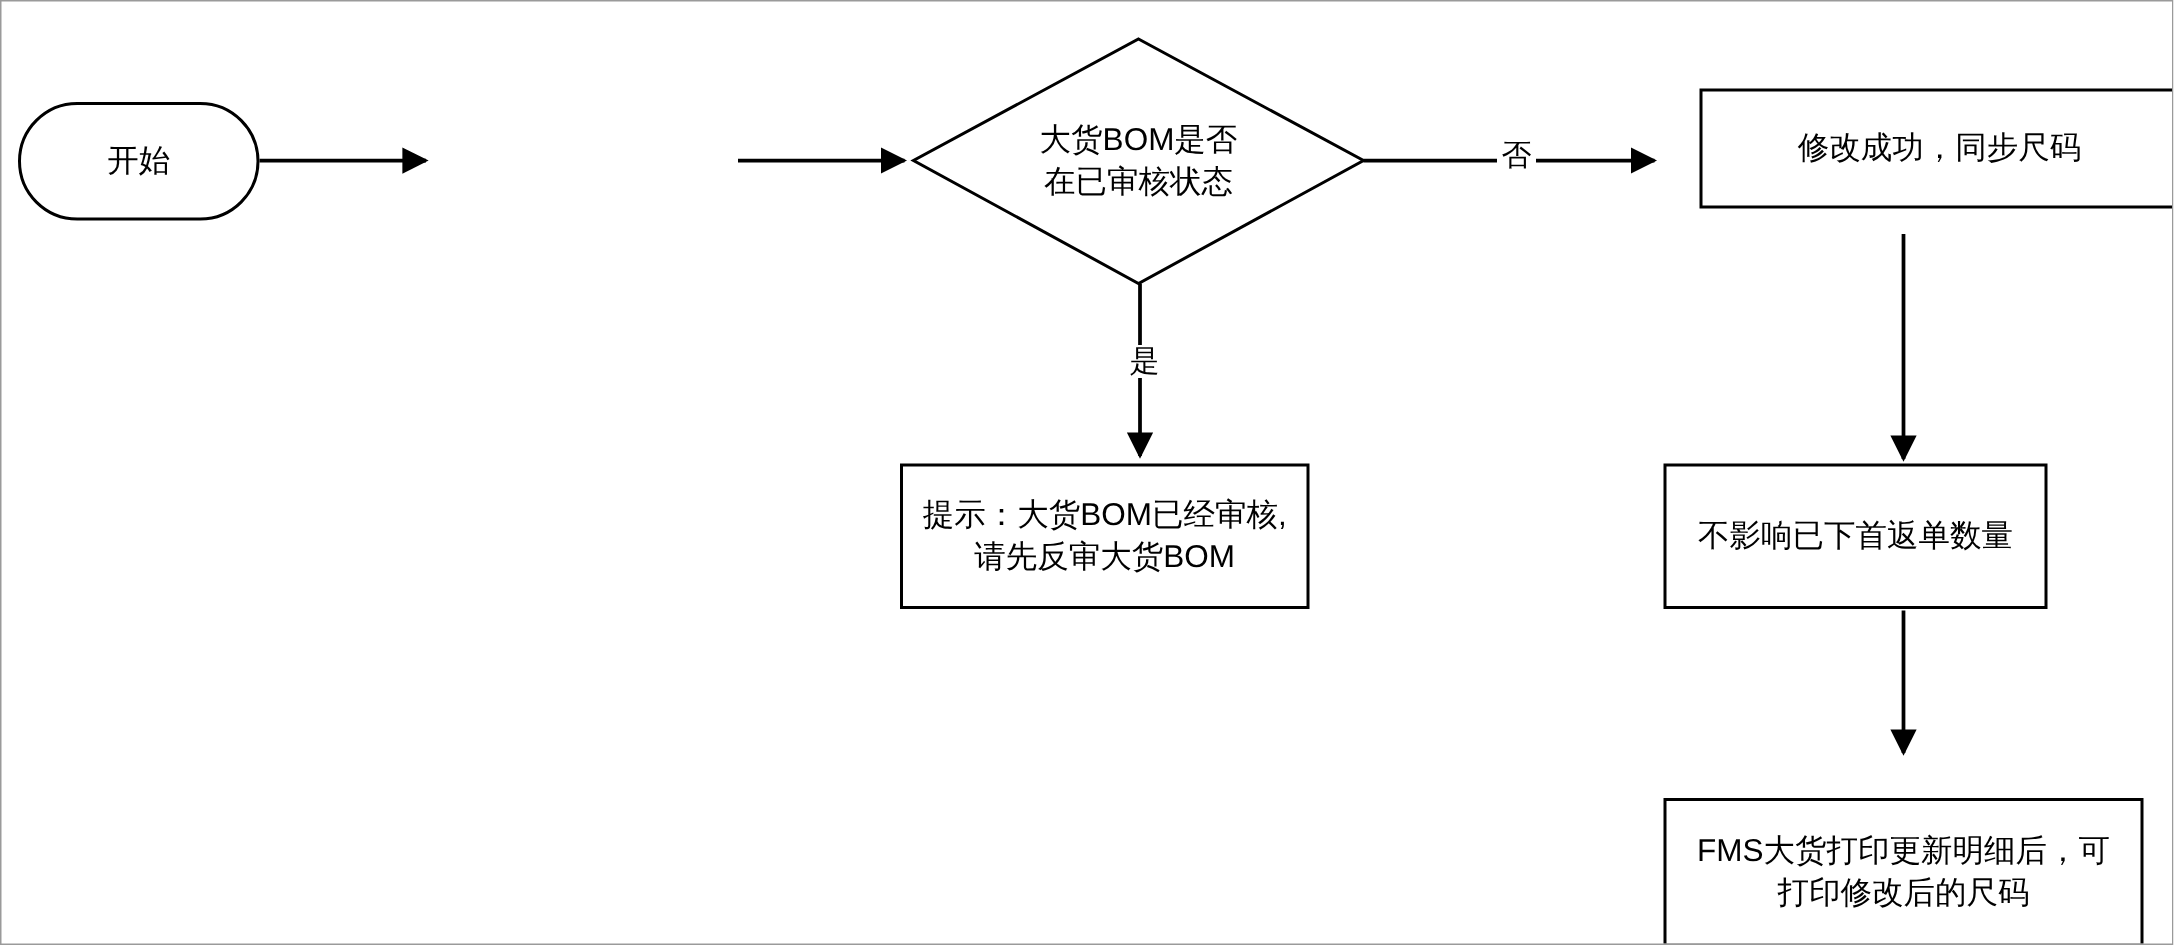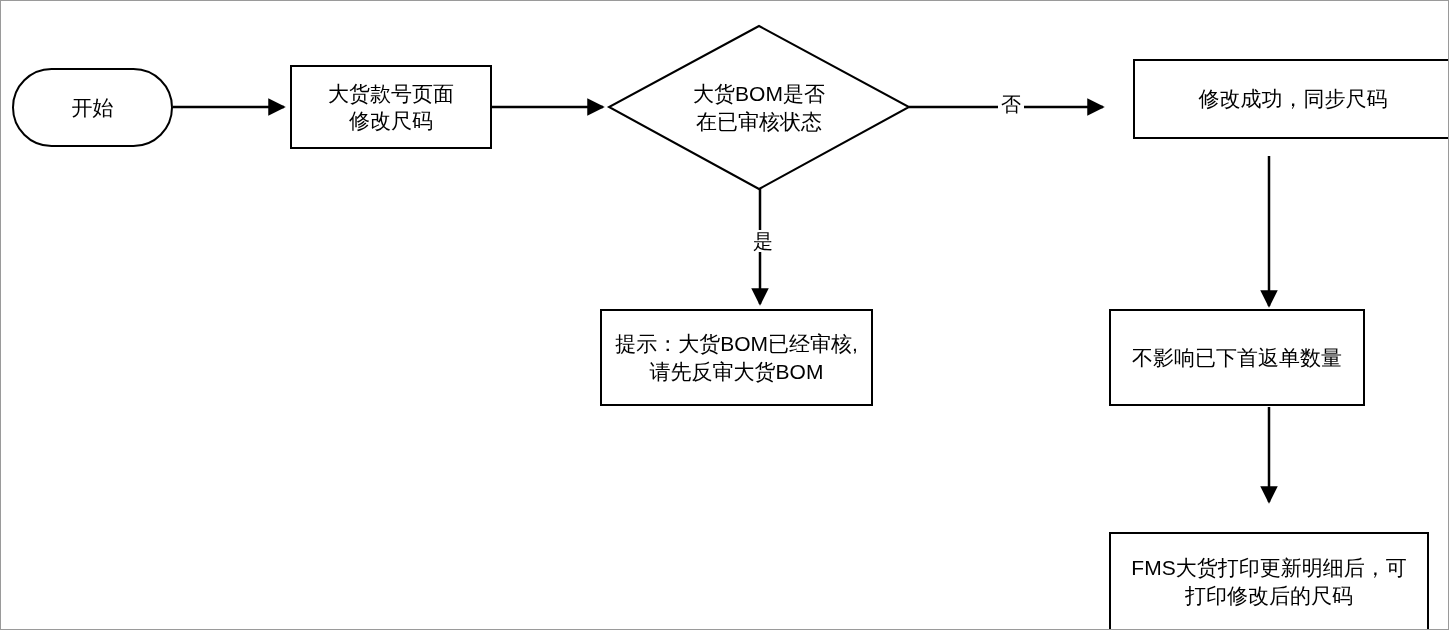--- a/index.html
+++ b/index.html
@@ -85,24 +85,20 @@
 
     <line x1="1268" y1="155" x2="1268" y2="305" stroke="#000000" stroke-width="2.5" marker-end="url(#arrow)"></line>
 
     <line x1="1268" y1="406" x2="1268" y2="501" stroke="#000000" stroke-width="2.5" marker-end="url(#arrow)"></line>
   </svg>
 
   <div class="node terminator" style="left:11px; top:67px; width:161px; height:79px;">
     <span>开始</span>
   </div>
 
-  <div class="node" style="left:289px; top:64px; width:202px; height:84px;">
-    <span>大货款号页面
-修改尺码</span>
-  </div>
 
   <div class="node decision" style="left:618px; top:25px; width:280px; height:163px;">
     <span>大货BOM是否
 在已审核状态</span>
   </div>
 
   <div class="node" style="left:599px; top:308px; width:273px; height:97px;">
     <span>提示：大货BOM已经审核,
 请先反审大货BOM</span>
   </div>

